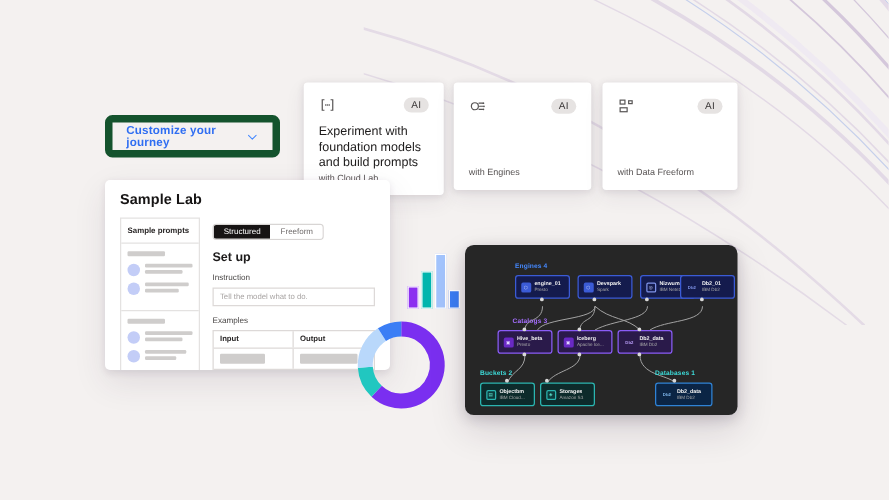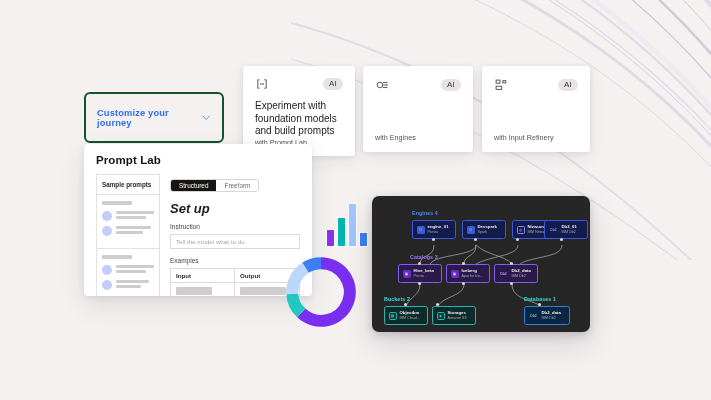--- a/index.html
+++ b/index.html
@@ -18,22 +18,22 @@
   #headline {
     position: absolute; left: 84px; top: 44px;
     font-size: 15.5px; line-height: 20px; color: #1d1b1b; font-weight: 400;
     letter-spacing: .1px;
   }
   #headline span { display: block; }
 
   
   #cta {
     position: absolute; left: 84px; top: 92px;
-    width: 140px; height: 51px;
-    border: 2px solid #14532d; border-radius: 6px;
+    width: 140px; height: 34px;
+    border: 6px solid #14532d; border-radius: 6px;
     background: transparent;
     display: flex; align-items: center; justify-content: space-between;
     padding: 0 11px; cursor: pointer;
   }
   #cta .cta-label { color: #2f6ef2; font-size: 9.3px; font-weight: 700; letter-spacing: .15px; }
   #cta .chev { width: 11px; height: 11px; }
 
   
   .fcard {
     position: absolute; top: 66px;
@@ -82,21 +82,21 @@
   .pl-lines { flex: 1; }
   .pl-line { height: 2.6px; background: #cfcdcc; border-radius: 1px; margin-bottom: 2.4px; }
 
   #pl-main { flex: 1; padding-left: 10px; padding-right: 12px; }
   #pl-toggle {
     display: inline-flex; border: 1px solid #d8d5d4; border-radius: 3px; overflow: hidden; height: 13px;
   }
   .tgl { font-size: 6.4px; display: flex; align-items: center; padding: 0 8px; cursor: pointer; }
   .tgl.on { background: #171414; color: #fff; font-weight: 400; }
   .tgl.off { background: #fff; color: #6d6968; }
-  #pl-setup { margin-top: 9px; font-size: 13px; font-weight: 700; color: #1d1b1b; font-style: italic; }
+  #pl-setup { margin-top: 9px; font-size: 10px; font-weight: 700; color: #1d1b1b; }
   .pl-lbl { margin-top: 7px; font-size: 6.5px; color: #4a4746; }
   #pl-instr {
     margin-top: 4px; height: 15px; border: 1px solid #ddd9d8; background: #fff;
     display: flex; align-items: center; padding-left: 5px;
     font-size: 6.2px; color: #a8a4a3;
   }
   #pl-ex-lbl { margin-top: 8px; font-size: 6.5px; color: #4a4746; }
   #pl-table { margin-top: 4px; border: 1px solid #ddd9d8; }
   #pl-thead { display: flex; border-bottom: 1px solid #ddd9d8; }
   #pl-thead div { font-size: 6.2px; font-weight: 700; color: #2b2828; padding: 3px 5px; }
@@ -197,21 +197,21 @@
     <div class="fcard-top">
       <svg class="fcard-icon" viewBox="0 0 16 16">
         <path d="M5.2 3.2 H3.2 V12.8 H5.2 M10.8 3.2 H12.8 V12.8 H10.8" fill="none" stroke="#3a3737" stroke-width="1.1"></path>
         <circle cx="6.4" cy="8" r=".75" fill="#3a3737"></circle>
           <circle cx="8" cy="8" r=".75" fill="#3a3737"></circle>
           <circle cx="9.6" cy="8" r=".75" fill="#3a3737"></circle>
       </svg>
       <span class="ai-pill">AI</span>
     </div>
     <div class="fcard-title">Experiment with foundation models and build prompts</div>
-    <div class="fcard-sub">with Prompt Lab</div>
+    <div class="fcard-sub">with Cloud Lab</div>
   </div>
 
   <div class="fcard c1">
     <div class="fcard-top">
       <svg class="fcard-icon" viewBox="0 0 16 16">
         <circle cx="5.6" cy="8" r="3.2" fill="none" stroke="#3a3737" stroke-width="1.1"></circle>
         <path d="M9.4 5.2 H12.6 M9.9 8 H13.1 M9.4 10.8 H12.6" stroke="#3a3737" stroke-width="1.1" stroke-linecap="round"></path>
         <circle cx="13.4" cy="5.2" r=".8" fill="#3a3737"></circle>
           <circle cx="13.9" cy="8" r=".8" fill="#3a3737"></circle>
           <circle cx="13.4" cy="10.8" r=".8" fill="#3a3737"></circle>
@@ -223,25 +223,25 @@
 
   <div class="fcard c2">
     <div class="fcard-top">
       <svg class="fcard-icon" viewBox="0 0 16 16">
         <rect x="2.4" y="2.4" width="4.4" height="3.6" fill="none" stroke="#3a3737" stroke-width="1.1"></rect>
         <rect x="2.4" y="9.4" width="6.4" height="3.6" fill="none" stroke="#3a3737" stroke-width="1.1"></rect>
         <rect x="10.2" y="3.0" width="3.2" height="2.6" fill="none" stroke="#3a3737" stroke-width="1.1"></rect>
       </svg>
       <span class="ai-pill">AI</span>
     </div>
-    <div class="fcard-sub">with Input Refinery</div>
+    <div class="fcard-sub">with Data Freeform</div>
   </div>
 
   <div id="promptlab">
-    <div id="pl-title">Prompt Lab</div>
+    <div id="pl-title">Sample Lab</div>
     <div id="pl-body">
       <div id="pl-side">
         <div id="pl-side-head">Sample prompts</div>
         <div class="pl-group">
           <div class="pl-grp-bar"></div>
           <div class="pl-row">
             <div class="pl-av"></div>
             <div class="pl-lines">
               <div class="pl-line" style="width:100%"></div>
                 <div class="pl-line" style="width:80%"></div>

